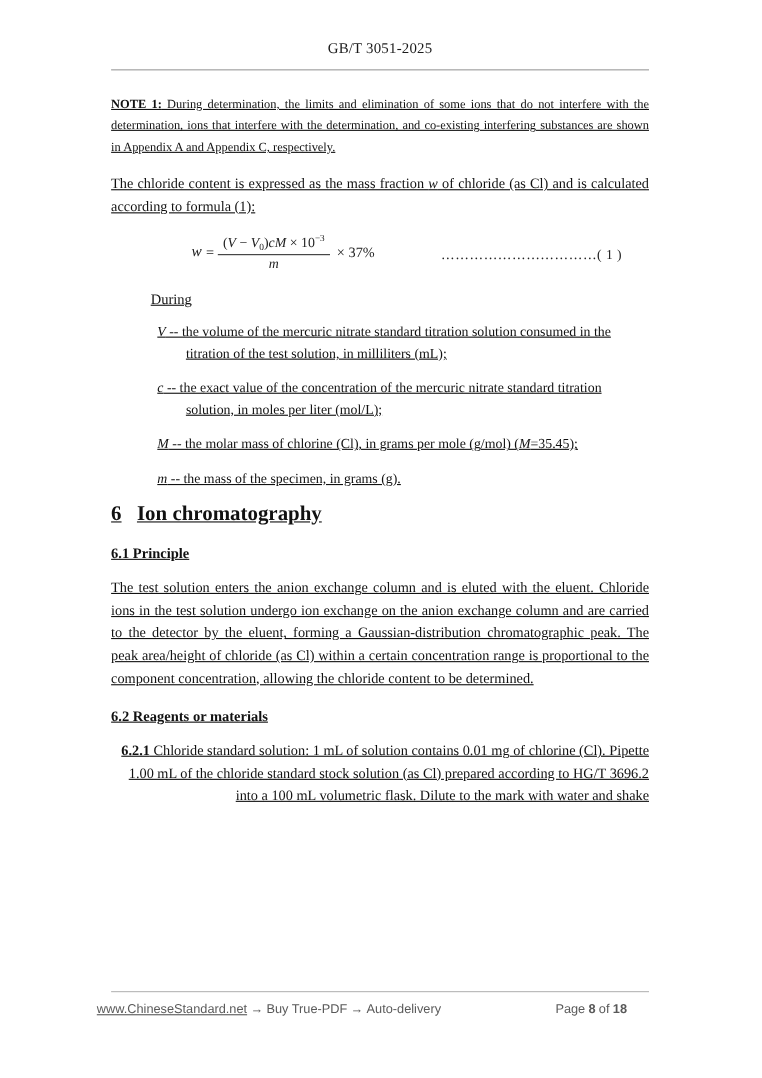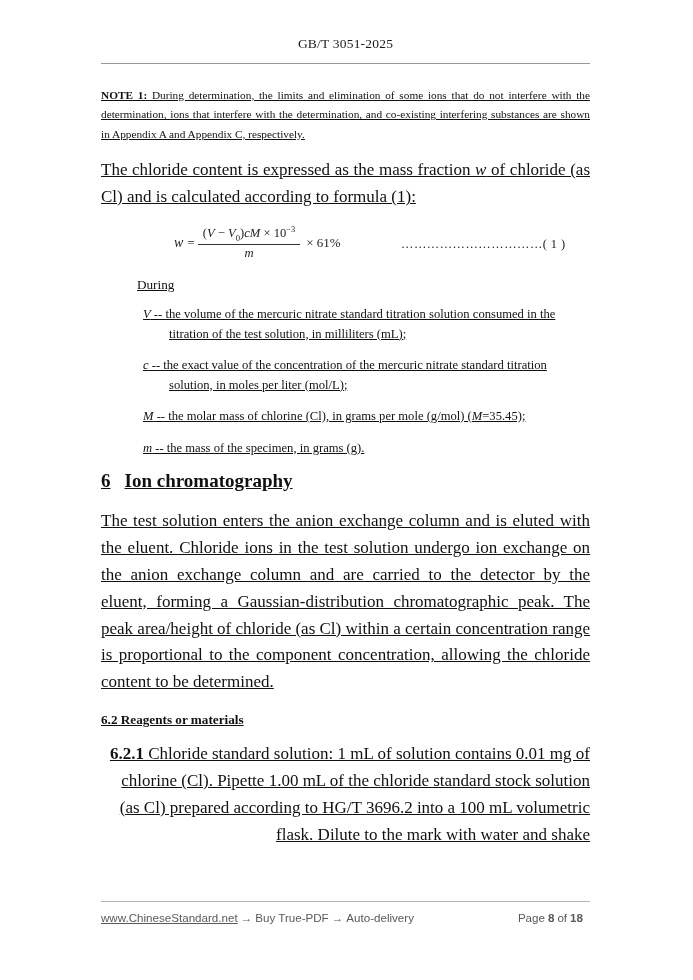--- a/index.html
+++ b/index.html
@@ -59,21 +59,21 @@
   .note .lbl { font-weight: bold; }
 
   .h3 {
     font-size: 13.2px;
     font-weight: bold;
     margin-top: 16px;
     margin-bottom: 13px;
   }
 
   .body-par {
-    font-size: 17px;
+    font-size: 13px;
     line-height: 1.58;
     text-align: justify;
     text-justify: inter-word;
     margin-bottom: 10px;
   }
   .body-par.last { text-align: right; }
 
   .ital { font-style: italic; }
 
   
@@ -161,21 +161,21 @@
   .footer-rule {
     position: absolute;
     left: 101px;
     top: 901px;
     width: 489px;
     height: 1px;
     background: #b5b5b5;
   }
   .footer {
     position: absolute;
-    left: 101px;
+    left: 88px;
     top: 911px;
     width: 489px;
     font-family: "Liberation Sans", "DejaVu Sans", sans-serif;
     font-size: 11.6px;
     color: #595959;
     display: flex;
     align-items: baseline;
   }
   .footer-left { white-space: nowrap; }
   .footer-left .site {
@@ -210,40 +210,41 @@
 
     <div class="formula-row">
       <div class="formula">
         <span class="f-var">w</span>
         <span class="f-eq">=</span>
         <span class="frac">
           <span class="num"><span>(</span><span class="ital">V</span><span> − </span><span class="ital">V</span><sub class="sb">0</sub><span>)</span><span class="ital">c</span><span class="ital">M</span><span> × 10</span><sup class="exp">−3</sup></span>
           <span class="bar"></span>
           <span class="den">m</span>
         </span>
-        <span class="f-tail">× 61%</span>
+        <span class="f-tail">× 37%</span>
       </div>
       <div class="eqnum"><span class="leader">……………………………</span><span>( 1 )</span></div>
     </div>
 
     <p class="where">During</p>
 
     <div class="defs">
       <p class="def"><span class="sym">V</span><span> -- the volume of the mercuric nitrate standard titration solution consumed in the titration of the test solution, in milliliters (mL);</span></p>
 
 
       <p class="def"><span class="sym">c</span><span> -- the exact value of the concentration of the mercuric nitrate standard titration solution, in moles per liter (mol/L);</span></p>
 
       <p class="def"><span class="sym">M</span><span> -- the molar mass of chlorine (Cl), in grams per mole (g/mol) (</span><span class="sym">M</span><span>=35.45);</span></p>
 
       <p class="def"><span class="sym">m</span><span> -- the mass of the specimen, in grams (g).</span></p>
     </div>
 
     <p class="h2"><span class="numpart">6</span><span>Ion chromatography</span></p>
 
+    <p class="h3">6.1 Principle</p>
 
     <p class="body-par">The test solution enters the anion exchange column and is eluted with the eluent. Chloride ions in the test solution undergo ion exchange on the anion exchange column and are carried to the detector by the eluent, forming a Gaussian-distribution chromatographic peak. The peak area/height of chloride (as Cl) within a certain concentration range is proportional to the component concentration, allowing the chloride content to be determined.</p>
 
     <p class="h3">6.2 Reagents or materials</p>
 
     <p class="body-par last"><span class="lbl" style="font-weight:bold">6.2.1</span><span> Chloride standard solution: 1 mL of solution contains 0.01 mg of chlorine (Cl). Pipette 1.00 mL of the chloride standard stock solution (as Cl) prepared according to HG/T 3696.2 into a 100 mL volumetric flask. Dilute to the mark with water and shake</span></p>
 
   </div>
 
   <div class="footer-rule"></div>

